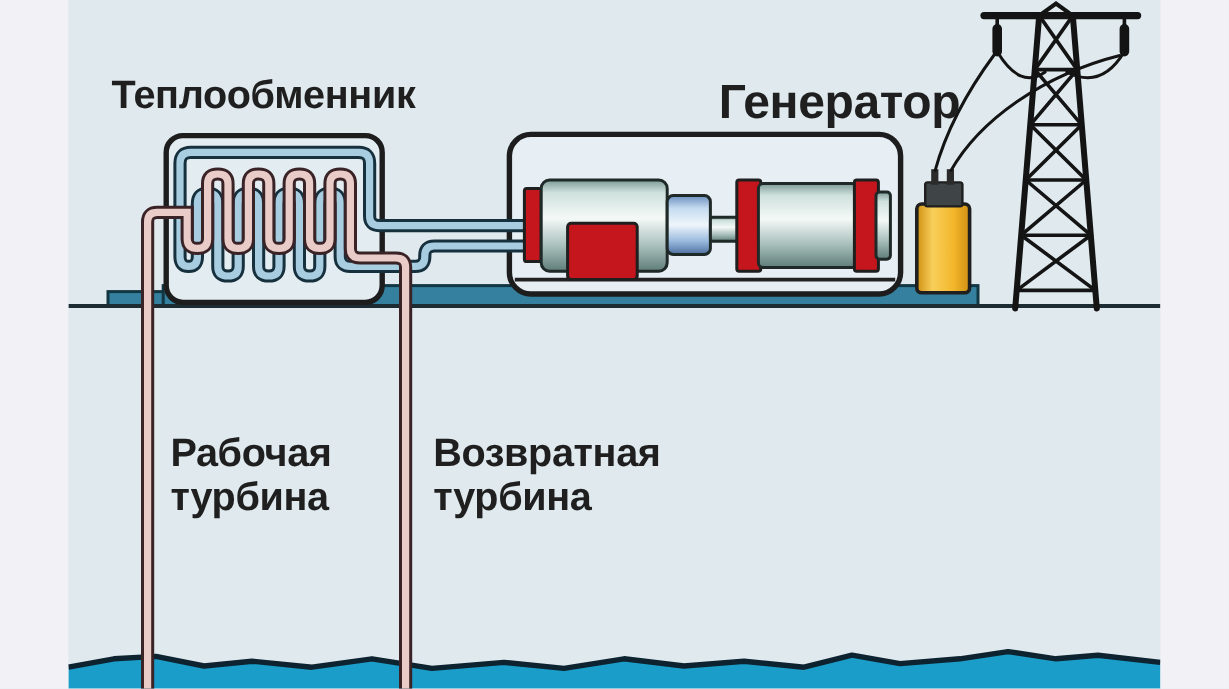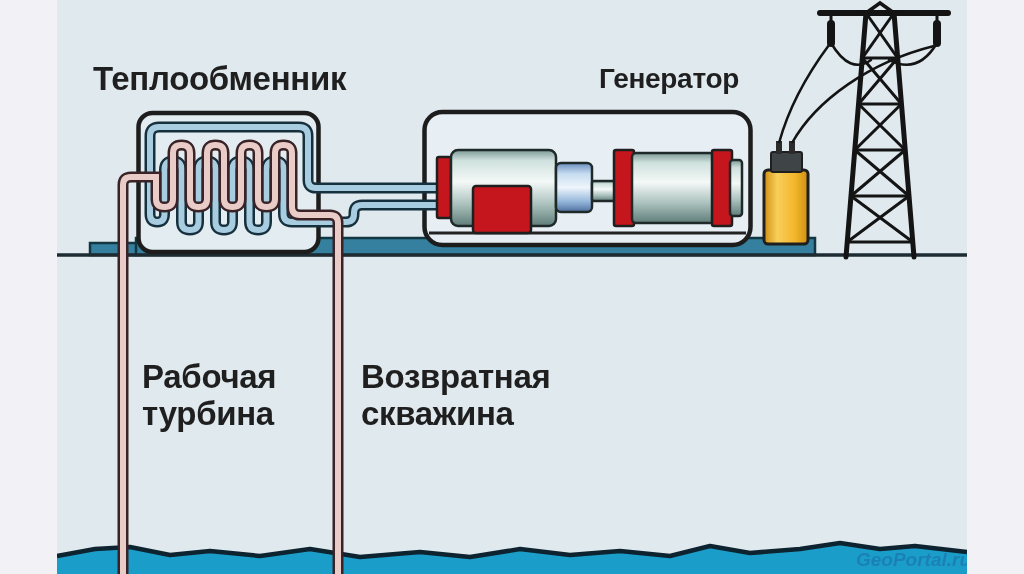--- a/index.html
+++ b/index.html
@@ -126,23 +126,22 @@
       <line x1="831" y1="13" x2="831" y2="24" stroke-width="3"></line>
       <line x1="937" y1="13" x2="937" y2="24" stroke-width="3"></line>
       <line x1="831" y1="24" x2="831" y2="43" stroke-width="8"></line>
       <line x1="937" y1="24" x2="937" y2="43" stroke-width="8"></line>
       <path stroke-width="2.5" d="M 831,43 Q 850,75 871,60"></path>
       <path stroke-width="2.5" d="M 937,43 Q 918,75 889,60"></path>
     </g>
   </svg>
 
   <div class="label" style="left:93px;top:60px;">Теплообменник</div>
-  <div class="label" style="left:599px;top:63px;font-size:28px;">Генератор</div>
+  <div class="label" style="left:599px;top:63px;font-size:40px;">Генератор</div>
   <div class="label" style="left:142px;top:358px;">Рабочая
 турбина</div>
   <div class="label" style="left:361px;top:358px;">Возвратная
-скважина</div>
+турбина</div>
 
-  <div id="watermark">GeoPortal.ru</div>
 
   <div class="margin-strip" style="left:0;width:57px;"></div>
   <div class="margin-strip" style="left:967px;width:57px;"></div>
 </div>
 
 </body></html>

